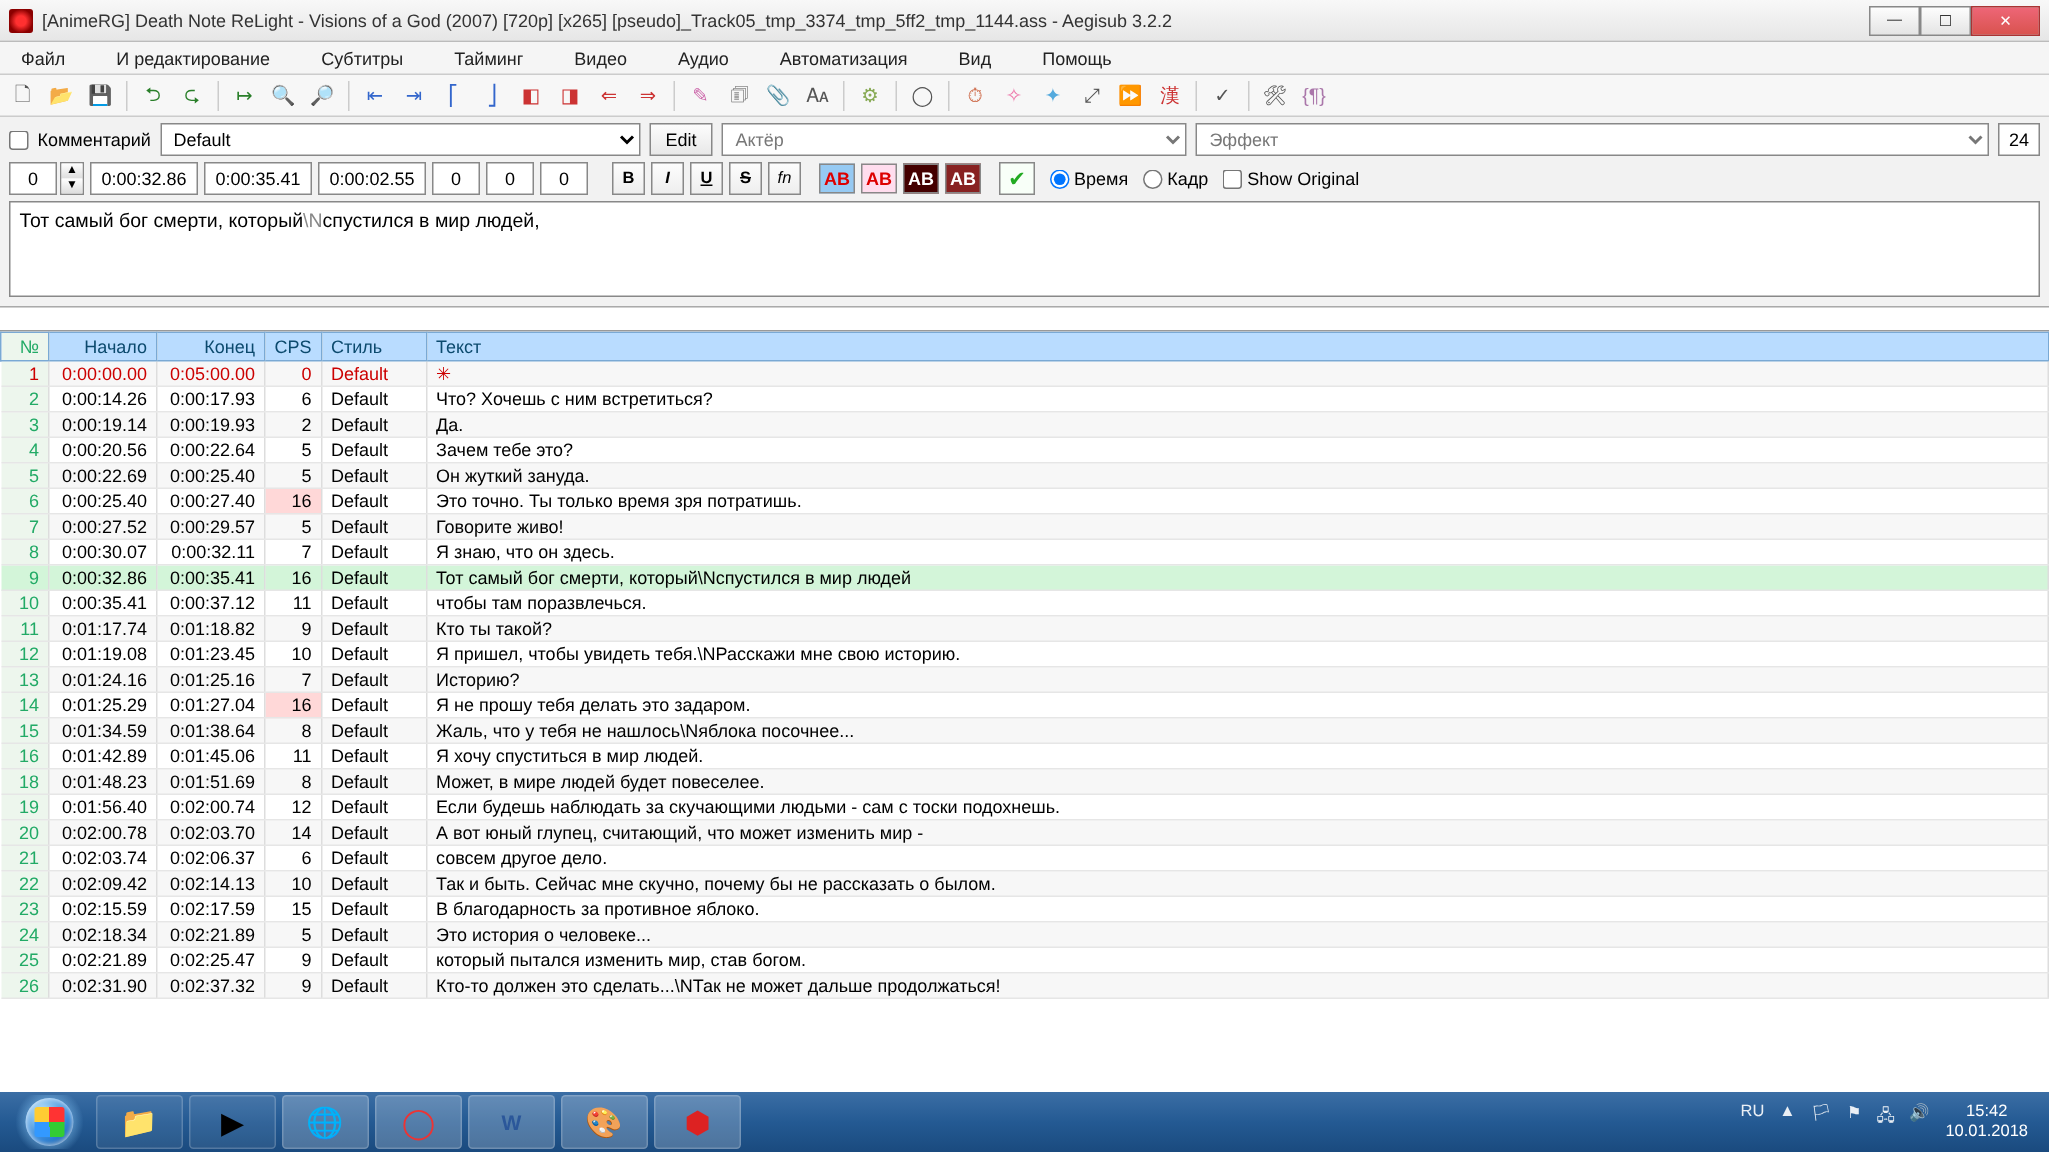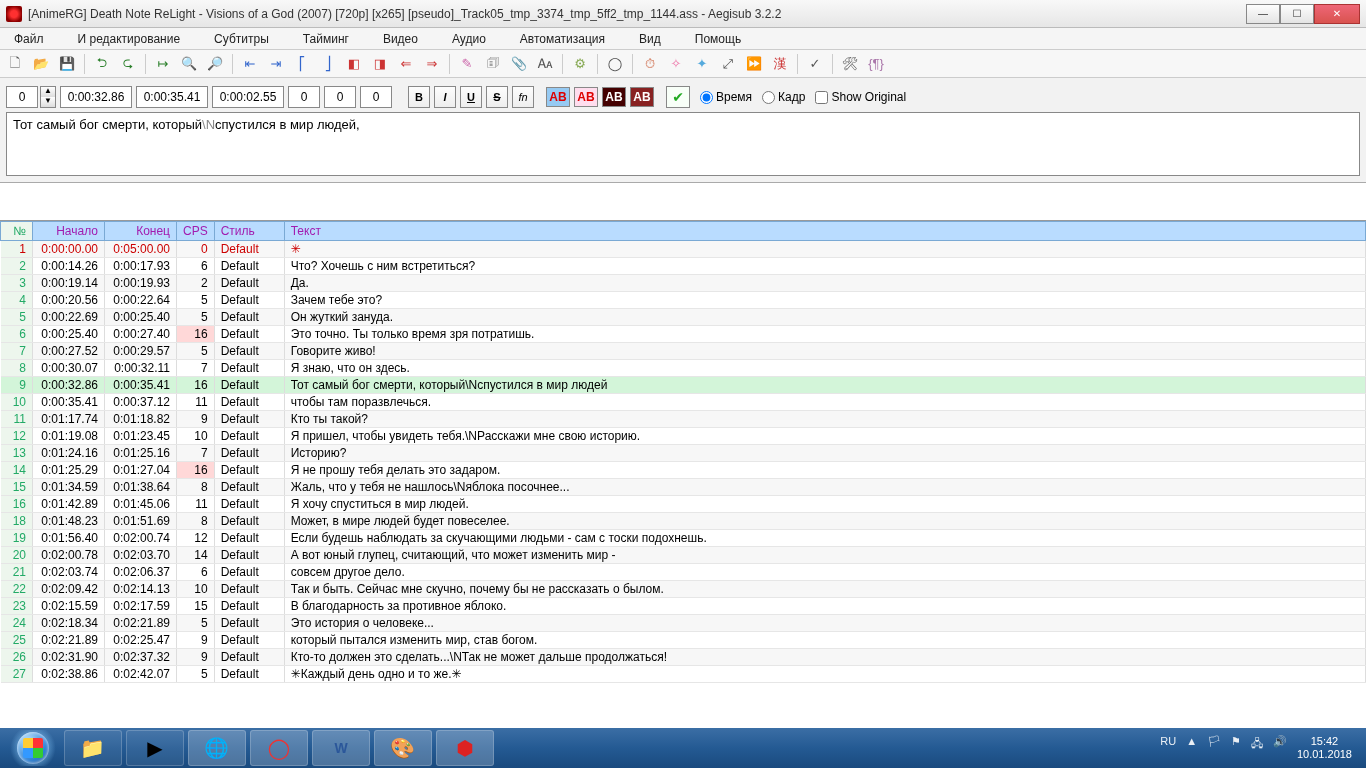--- a/index.html
+++ b/index.html
@@ -44,21 +44,21 @@
 .radio-grp{display:flex;align-items:flex-end;gap:10px; margin-left:6px;}
 .radio-grp label{font-size:12px; display:flex;align-items:center;gap:3px;}
 .textentry { width: 100%; height: 64px; margin-top:4px; border:1px solid #888; background:#fff; font-size:13px; padding:4px 6px; resize:none; font-family:inherit;}
 .textentry .tag{color:#888;}
 
 
 
 
 .grid-wrap { position:absolute; top: 220px; left:0; right:0; bottom: 40px; overflow-y:scroll; border-top:1px solid #999;}
 table.grid { border-collapse: collapse; width: 100%; font-size: 12px; }
-.grid th { background: #b9dcff; border: 1px solid #8cb; border-color:#7aa9d4; padding: 2px 6px; text-align:left; font-weight:normal; position:sticky; top:0; height:18px; color:#a21caf;}
+.grid th { background: #b9dcff; border: 1px solid #8cb; border-color:#7aa9d4; padding: 2px 6px; text-align:left; font-weight:normal; position:sticky; top:0; height:18px; color:#0c4a6e;}
 .grid td { border-right: 1px solid #ddd; border-bottom: 1px solid #e6e6e6; padding: 1px 6px; height:17px; white-space:nowrap;}
 .grid tr:nth-child(odd) td { background:#f7f7f7; }
 .grid tr:nth-child(even) td { background:#fff; }
 .grid .col-num{ width:32px; text-align:right; background:#edf6ed !important;}
 .grid .col-start,.grid .col-end{ width:72px; text-align:right;}
 .grid .col-cps{ width:34px; text-align:right;}
 .grid .col-style{ width:70px;}
 .grid tr.redrow td { color:#c00; }
 .grid tr.sel td { background:#d3f5d9 !important; }
 .grid td.cps-hi { background:#ffd8d8 !important; }
@@ -141,20 +141,37 @@
   <div class="tb-btn" style="color:#393">⏩</div>
   <div class="tb-btn" style="color:#c33">漢</div>
   <div class="tb-sep"></div>
   <div class="tb-btn">✓</div>
   <div class="tb-sep"></div>
   <div class="tb-btn">🛠</div>
   <div class="tb-btn" style="color:#a7a">{¶}</div>
 </div>
 
 <div class="edit-panel">
+  <div class="edit-row1">
+    <label style="display:flex;align-items:center;gap:4px;">
+      <input type="checkbox" style="">
+      <span>Комментарий</span>
+    </label>
+    <select class="style-dd">
+      <option>Default</option>
+    </select>
+    <button class="edit-btn">Edit</button>
+    <select class="actor-dd">
+      <option selected="" disabled="">Актёр</option>
+    </select>
+    <select class="effect-dd">
+      <option selected="" disabled="">Эффект</option>
+    </select>
+    <input class="cnt-box" readonly="" value="24" style="">
+  </div>
 
   <div class="edit-row2">
     <input class="num-box" value="0" style="">
     <div class="spin-btns">
         <div>▲</div>
         <div>▼</div>
       </div>
     <input class="time-box" value="0:00:32.86" style="">
     <input class="time-box" value="0:00:35.41" style="">
     <input class="time-box" value="0:00:02.55" style="">
@@ -399,28 +416,20 @@
           <td>который пытался изменить мир, став богом.</td>
         </tr>
         <tr>
           <td class="col-num">26</td>
           <td class="col-start">0:02:31.90</td>
           <td class="col-end">0:02:37.32</td>
           <td class="col-cps">9</td>
           <td class="col-style">Default</td>
           <td>Кто-то должен это сделать...\NТак не может дальше продолжаться!</td>
         </tr>
-        <tr>
-          <td class="col-num">27</td>
-          <td class="col-start">0:02:38.86</td>
-          <td class="col-end">0:02:42.07</td>
-          <td class="col-cps">5</td>
-          <td class="col-style">Default</td>
-          <td>✳Каждый день одно и то же.✳</td>
-        </tr>
       </tbody>
   </table>
 </div>
 
 <div class="taskbar">
   <div class="start-btn">
       <div class="start-orb"></div>
     </div>
   <div class="task-item">
       <span>📁</span>

